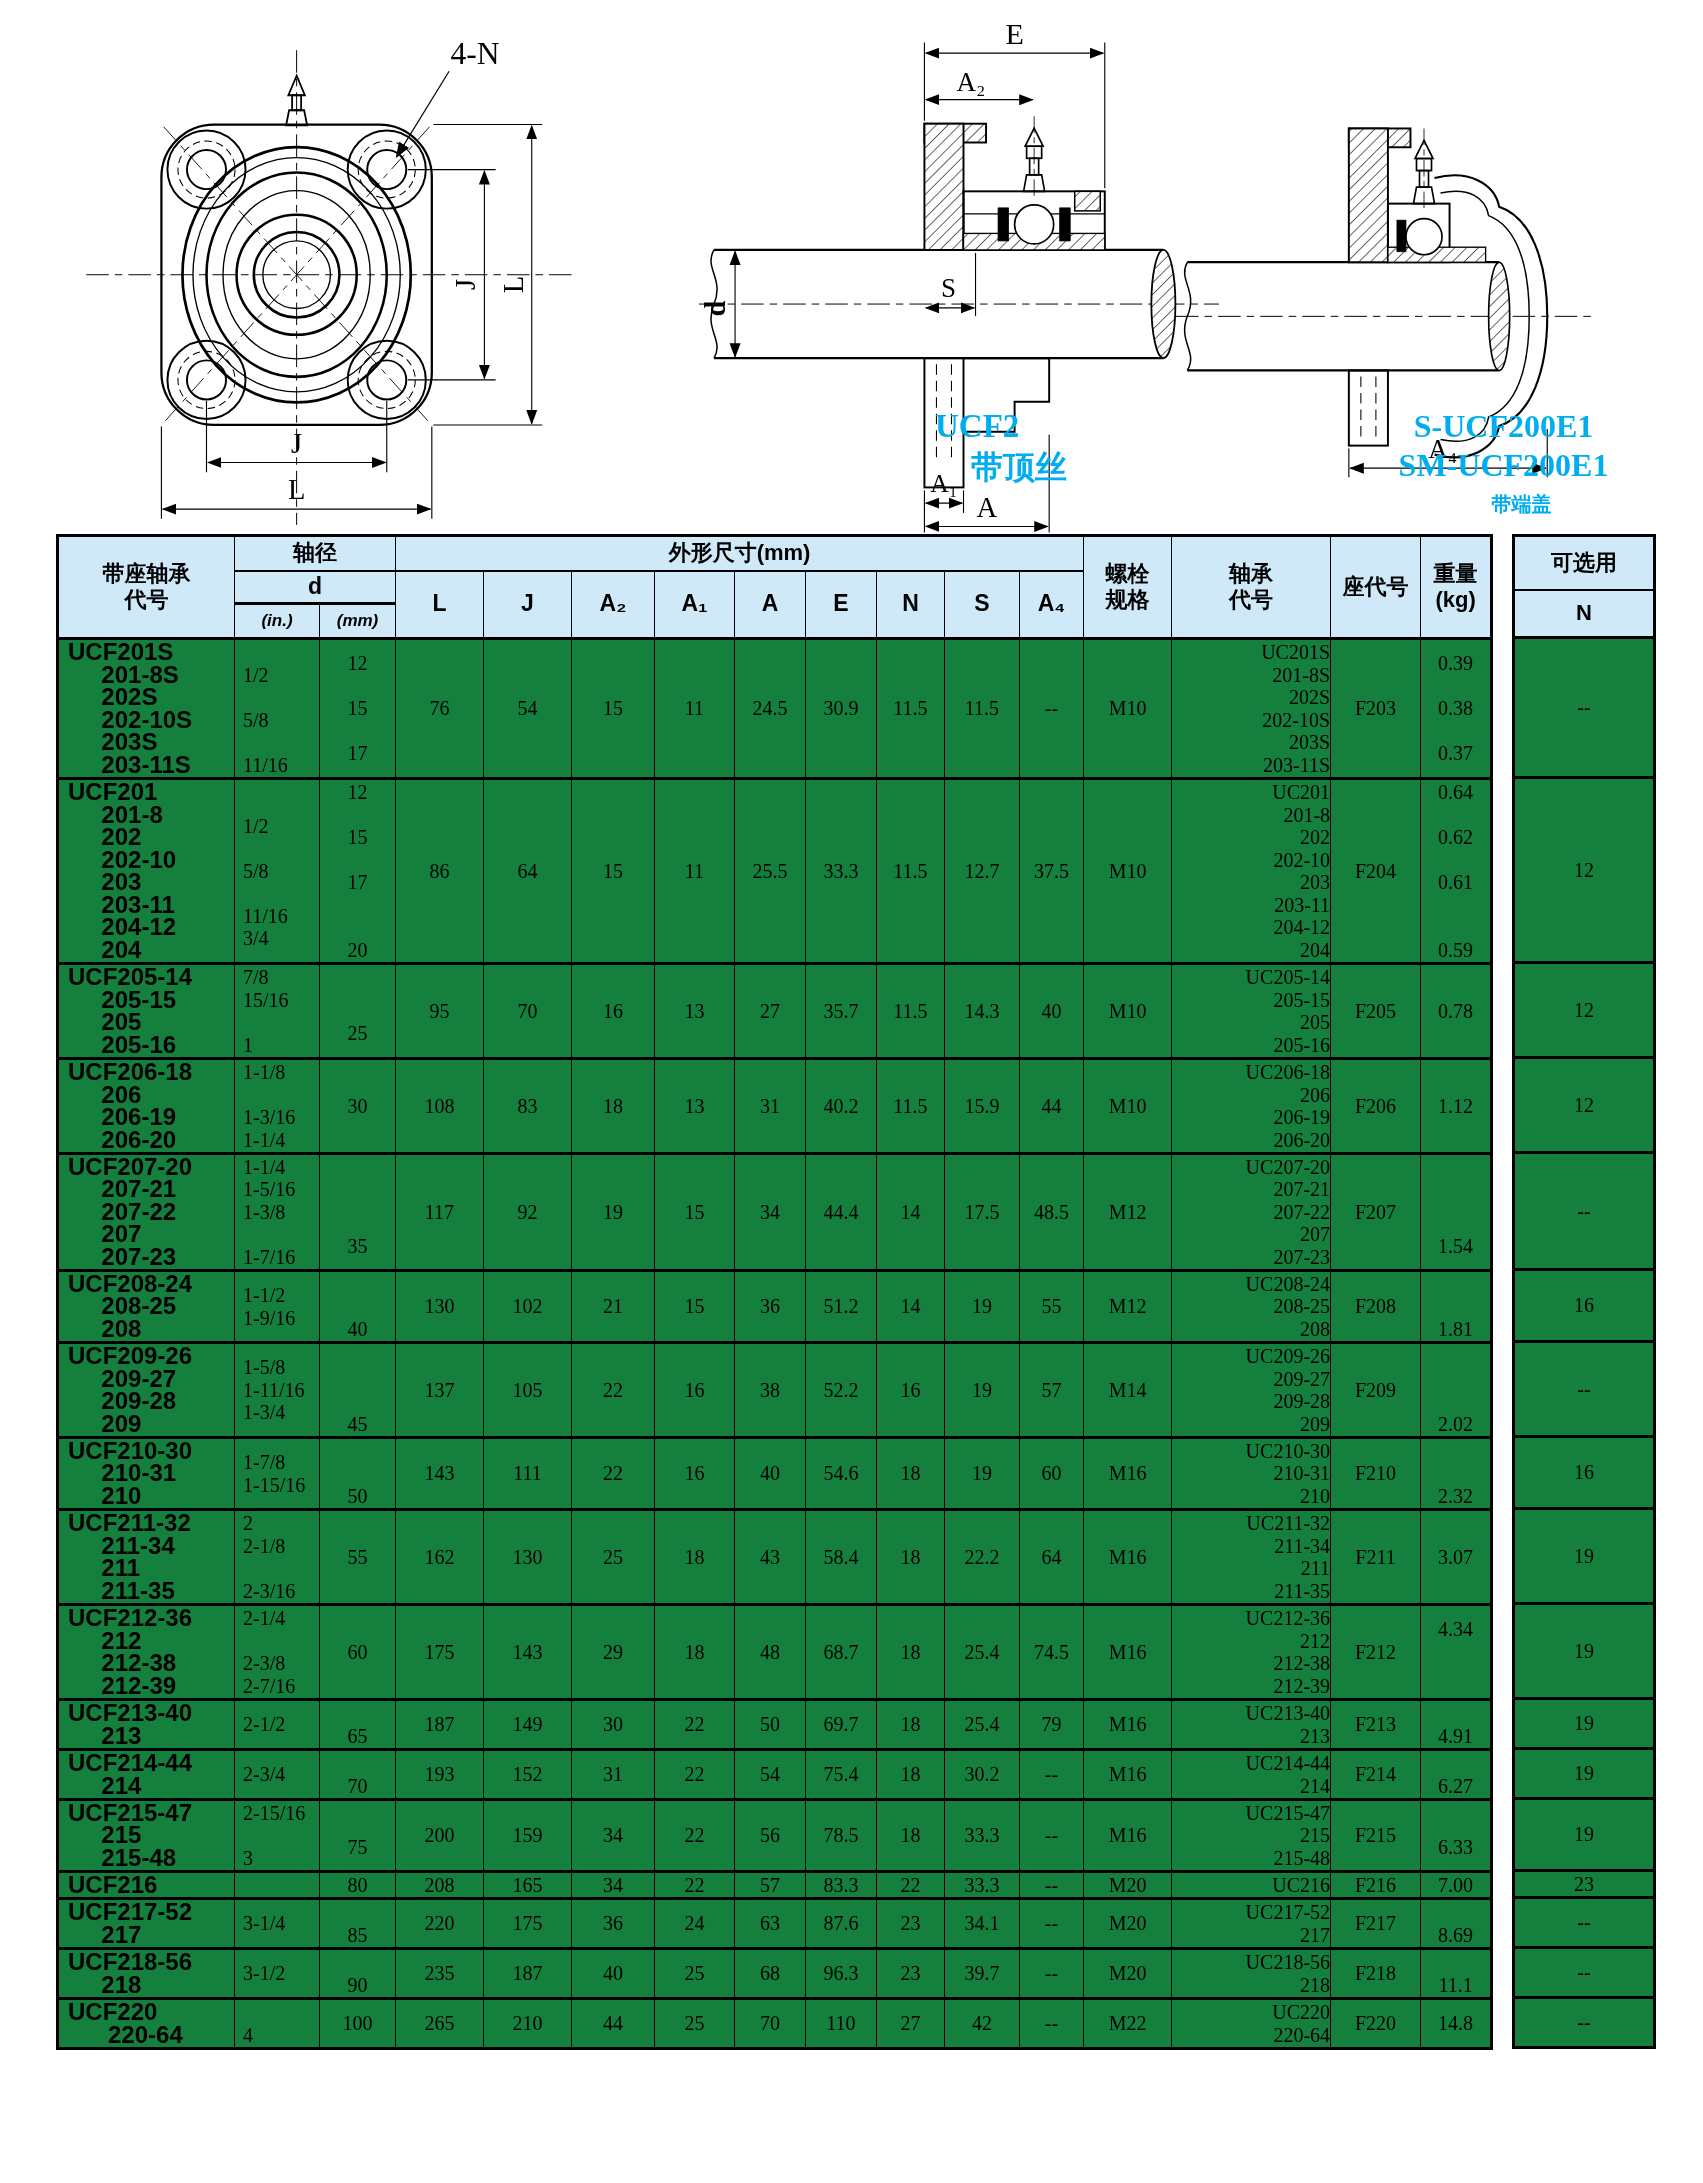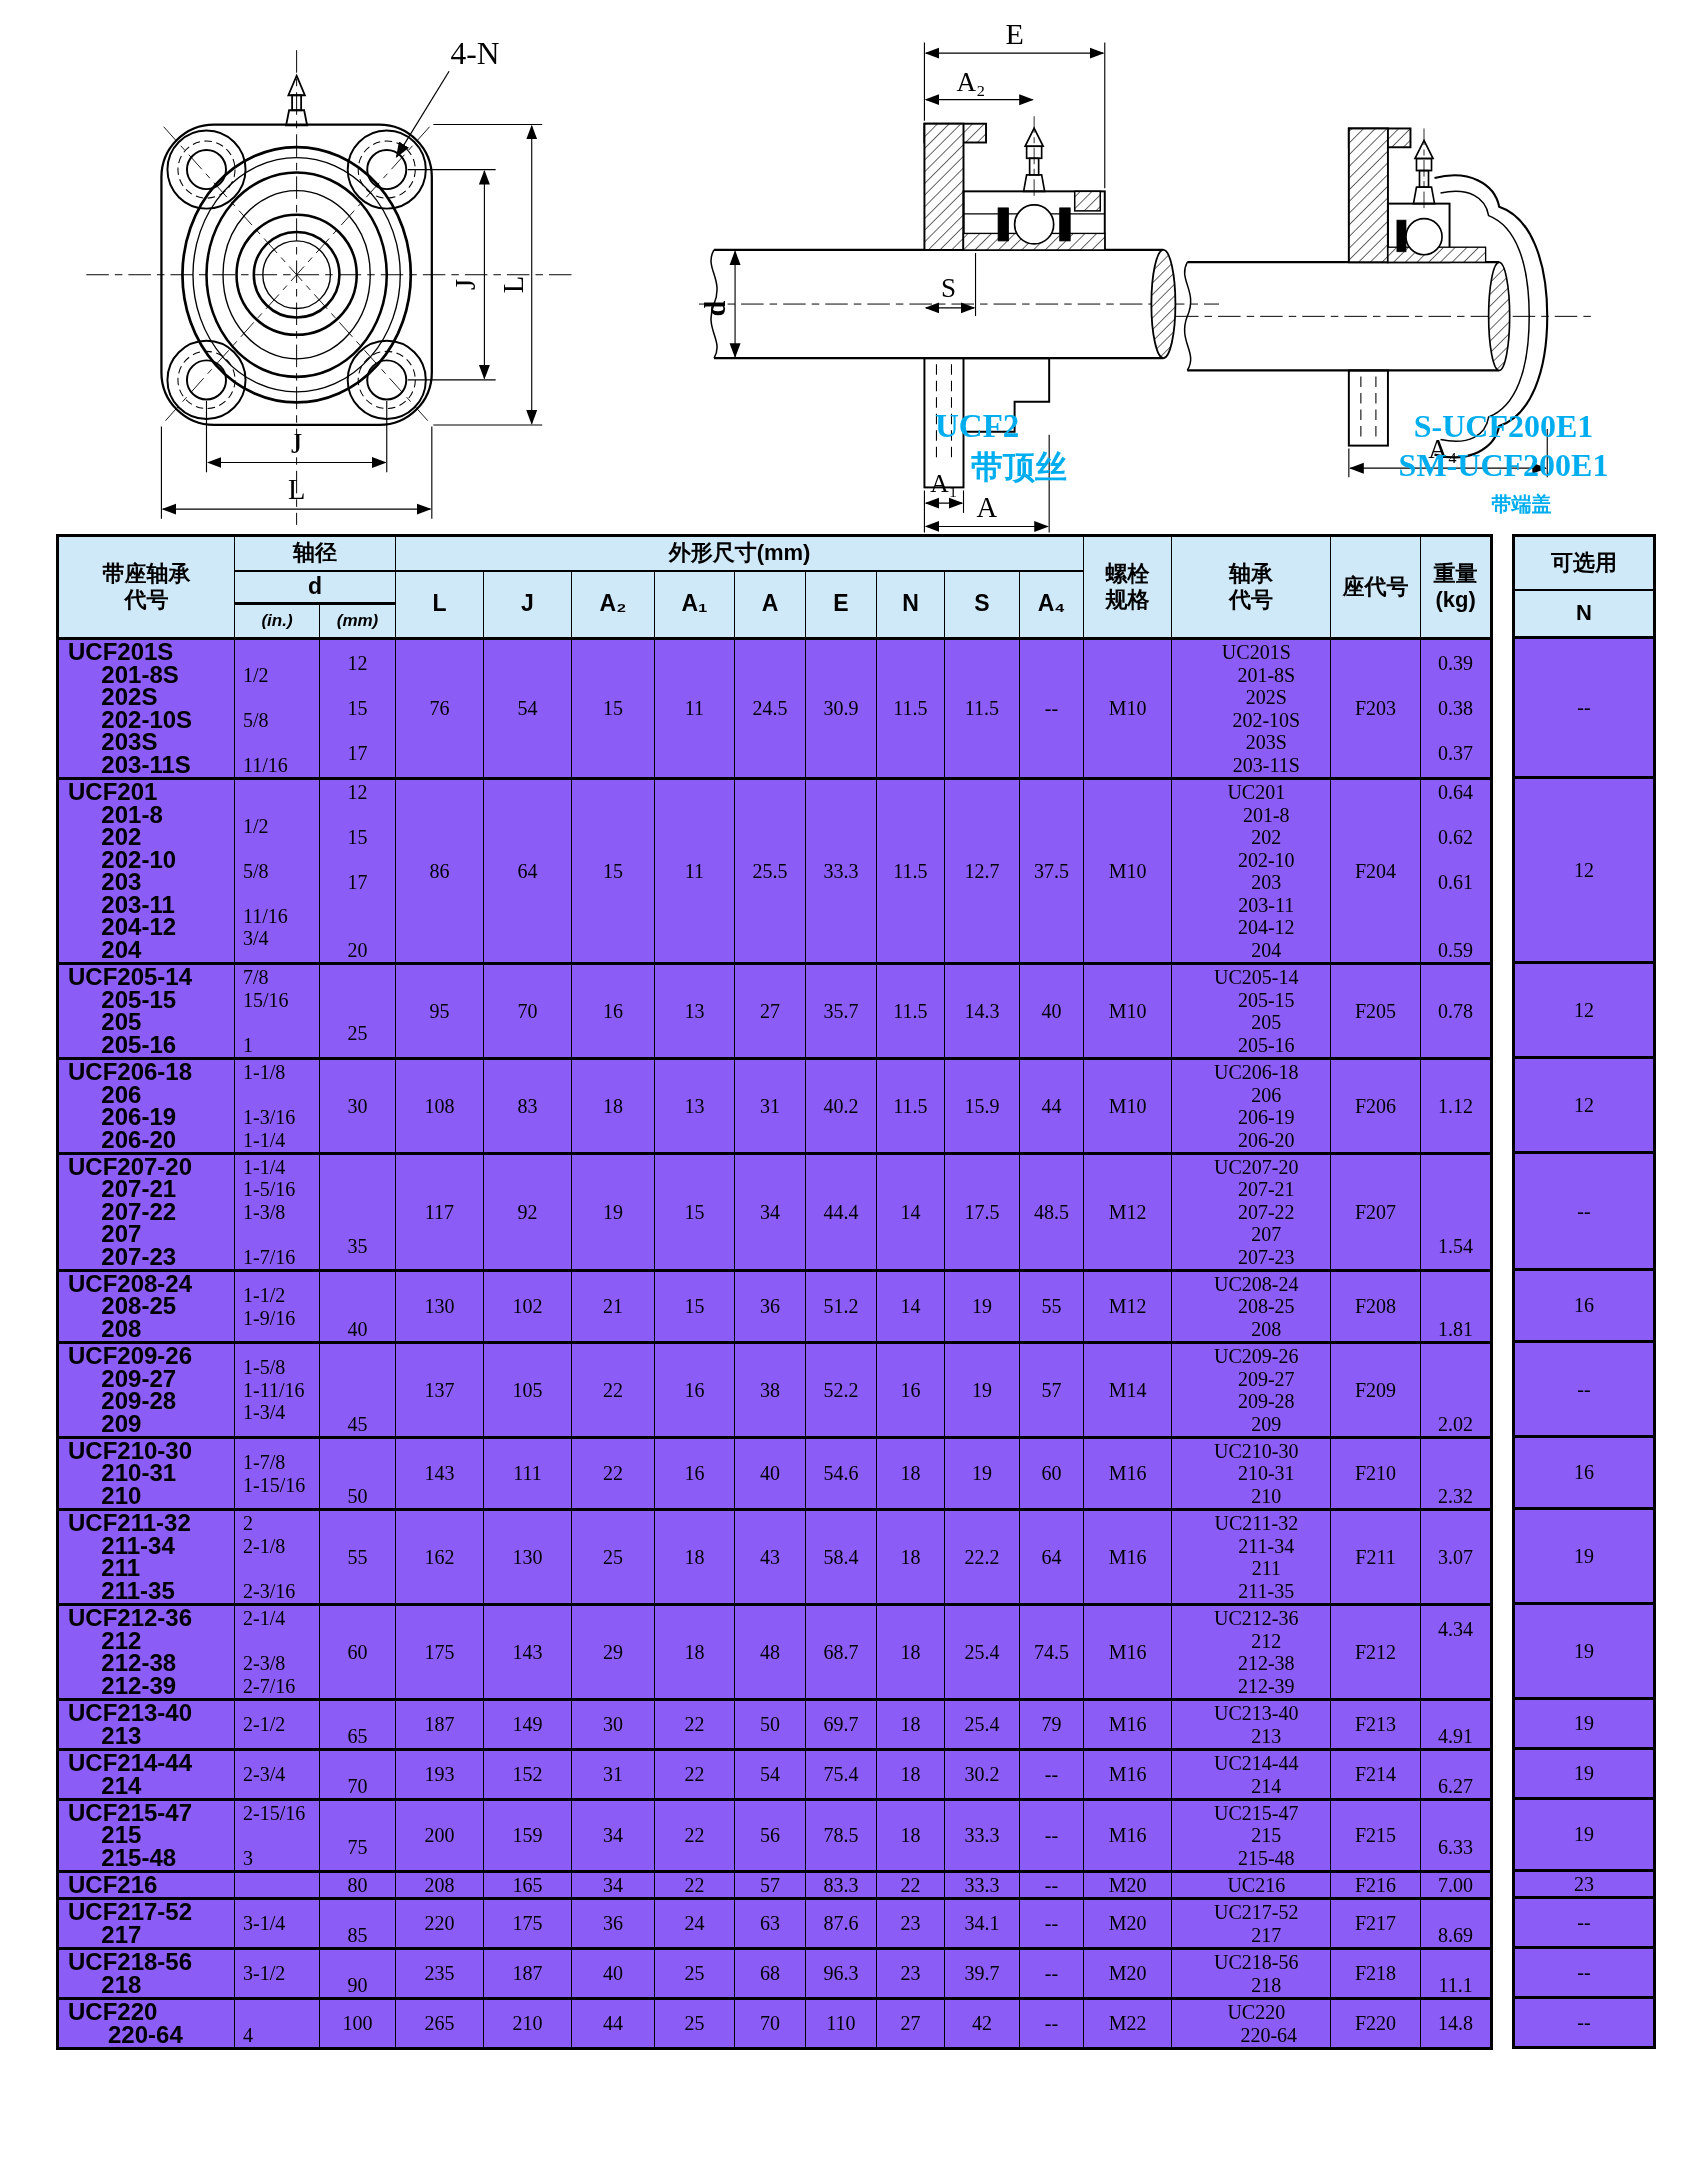--- a/index.html
+++ b/index.html
@@ -1,40 +1,40 @@
 <!DOCTYPE html>
 <html style="font-size:12px"><head>
 <meta charset="utf-8">
 <style>
   html,body{margin:0;padding:0;background:#fff;}
   body{position:relative;width:1704px;height:2183px;overflow:hidden;
        font-family:"Liberation Sans",sans-serif;color:#000;}
   svg text{font-family:"Liberation Serif",serif;fill:#000;}
   .abs{position:absolute;}
   
-  .tbl{position:absolute;border-collapse:collapse;table-layout:fixed;background:#8b5cf6;border:3.8px solid #000;}
+  .tbl{position:absolute;border-collapse:collapse;table-layout:fixed;background:#15803d;border:3.8px solid #000;}
   .tbl td{border:1.5px solid #000;vertical-align:middle;text-align:center;
           font-family:"Liberation Serif",serif;font-size:20px;line-height:22.5px;padding:0;}
   .tbl thead td{background:#cfe9f8;font-family:"Liberation Sans",sans-serif;font-weight:bold;
                 white-space:pre;font-size:22px;line-height:25.6px;}
   .tbl thead td.dl{font-size:23px;}
   .tbl thead td.sm{font-size:17px;font-style:italic;}
   .tbl thead td.b3{border-bottom:2.3px solid #000;}
   .tbl thead td.b4{border-bottom:3px solid #000;}
   .tbl thead td.hbb{border-bottom:3px solid #000;}
   .tbl tbody td{border-top:3px solid #000;}
   .h1{height:35px}.h2{height:33px}.h3{height:35px}
   .oh1{height:54px}.oh2{height:48px}
   .hr1{height:27px}.hr2{height:50px}.hr3{height:72px}.hr4{height:95px}
   .hr5{height:117px}.hr6{height:140px}.hr8{height:185px}
   td.cd{font-family:"Liberation Sans",sans-serif;font-weight:bold;text-align:left;
         padding-left:9px;white-space:pre;font-size:24px;}
   td.ic{text-align:left;padding-left:8px;white-space:pre;}
   td.mc{white-space:pre;}
-  td.bc{text-align:center;padding-left:10.5px;white-space:pre;}
+  td.bc{text-align:right;padding-left:10.5px;white-space:pre;}
   td.wt{white-space:pre;}
   
   .cap{position:absolute;color:#00aeef;font-weight:bold;
        font-family:"Liberation Serif",serif;}
   .cap .zh{font-family:"Liberation Sans",sans-serif;margin-left:36px;}
 </style>
 </head>
 <body>
 
 <svg class="abs" style="left:45px;top:22.5px" width="676" height="511" viewBox="0 0 900 680">

